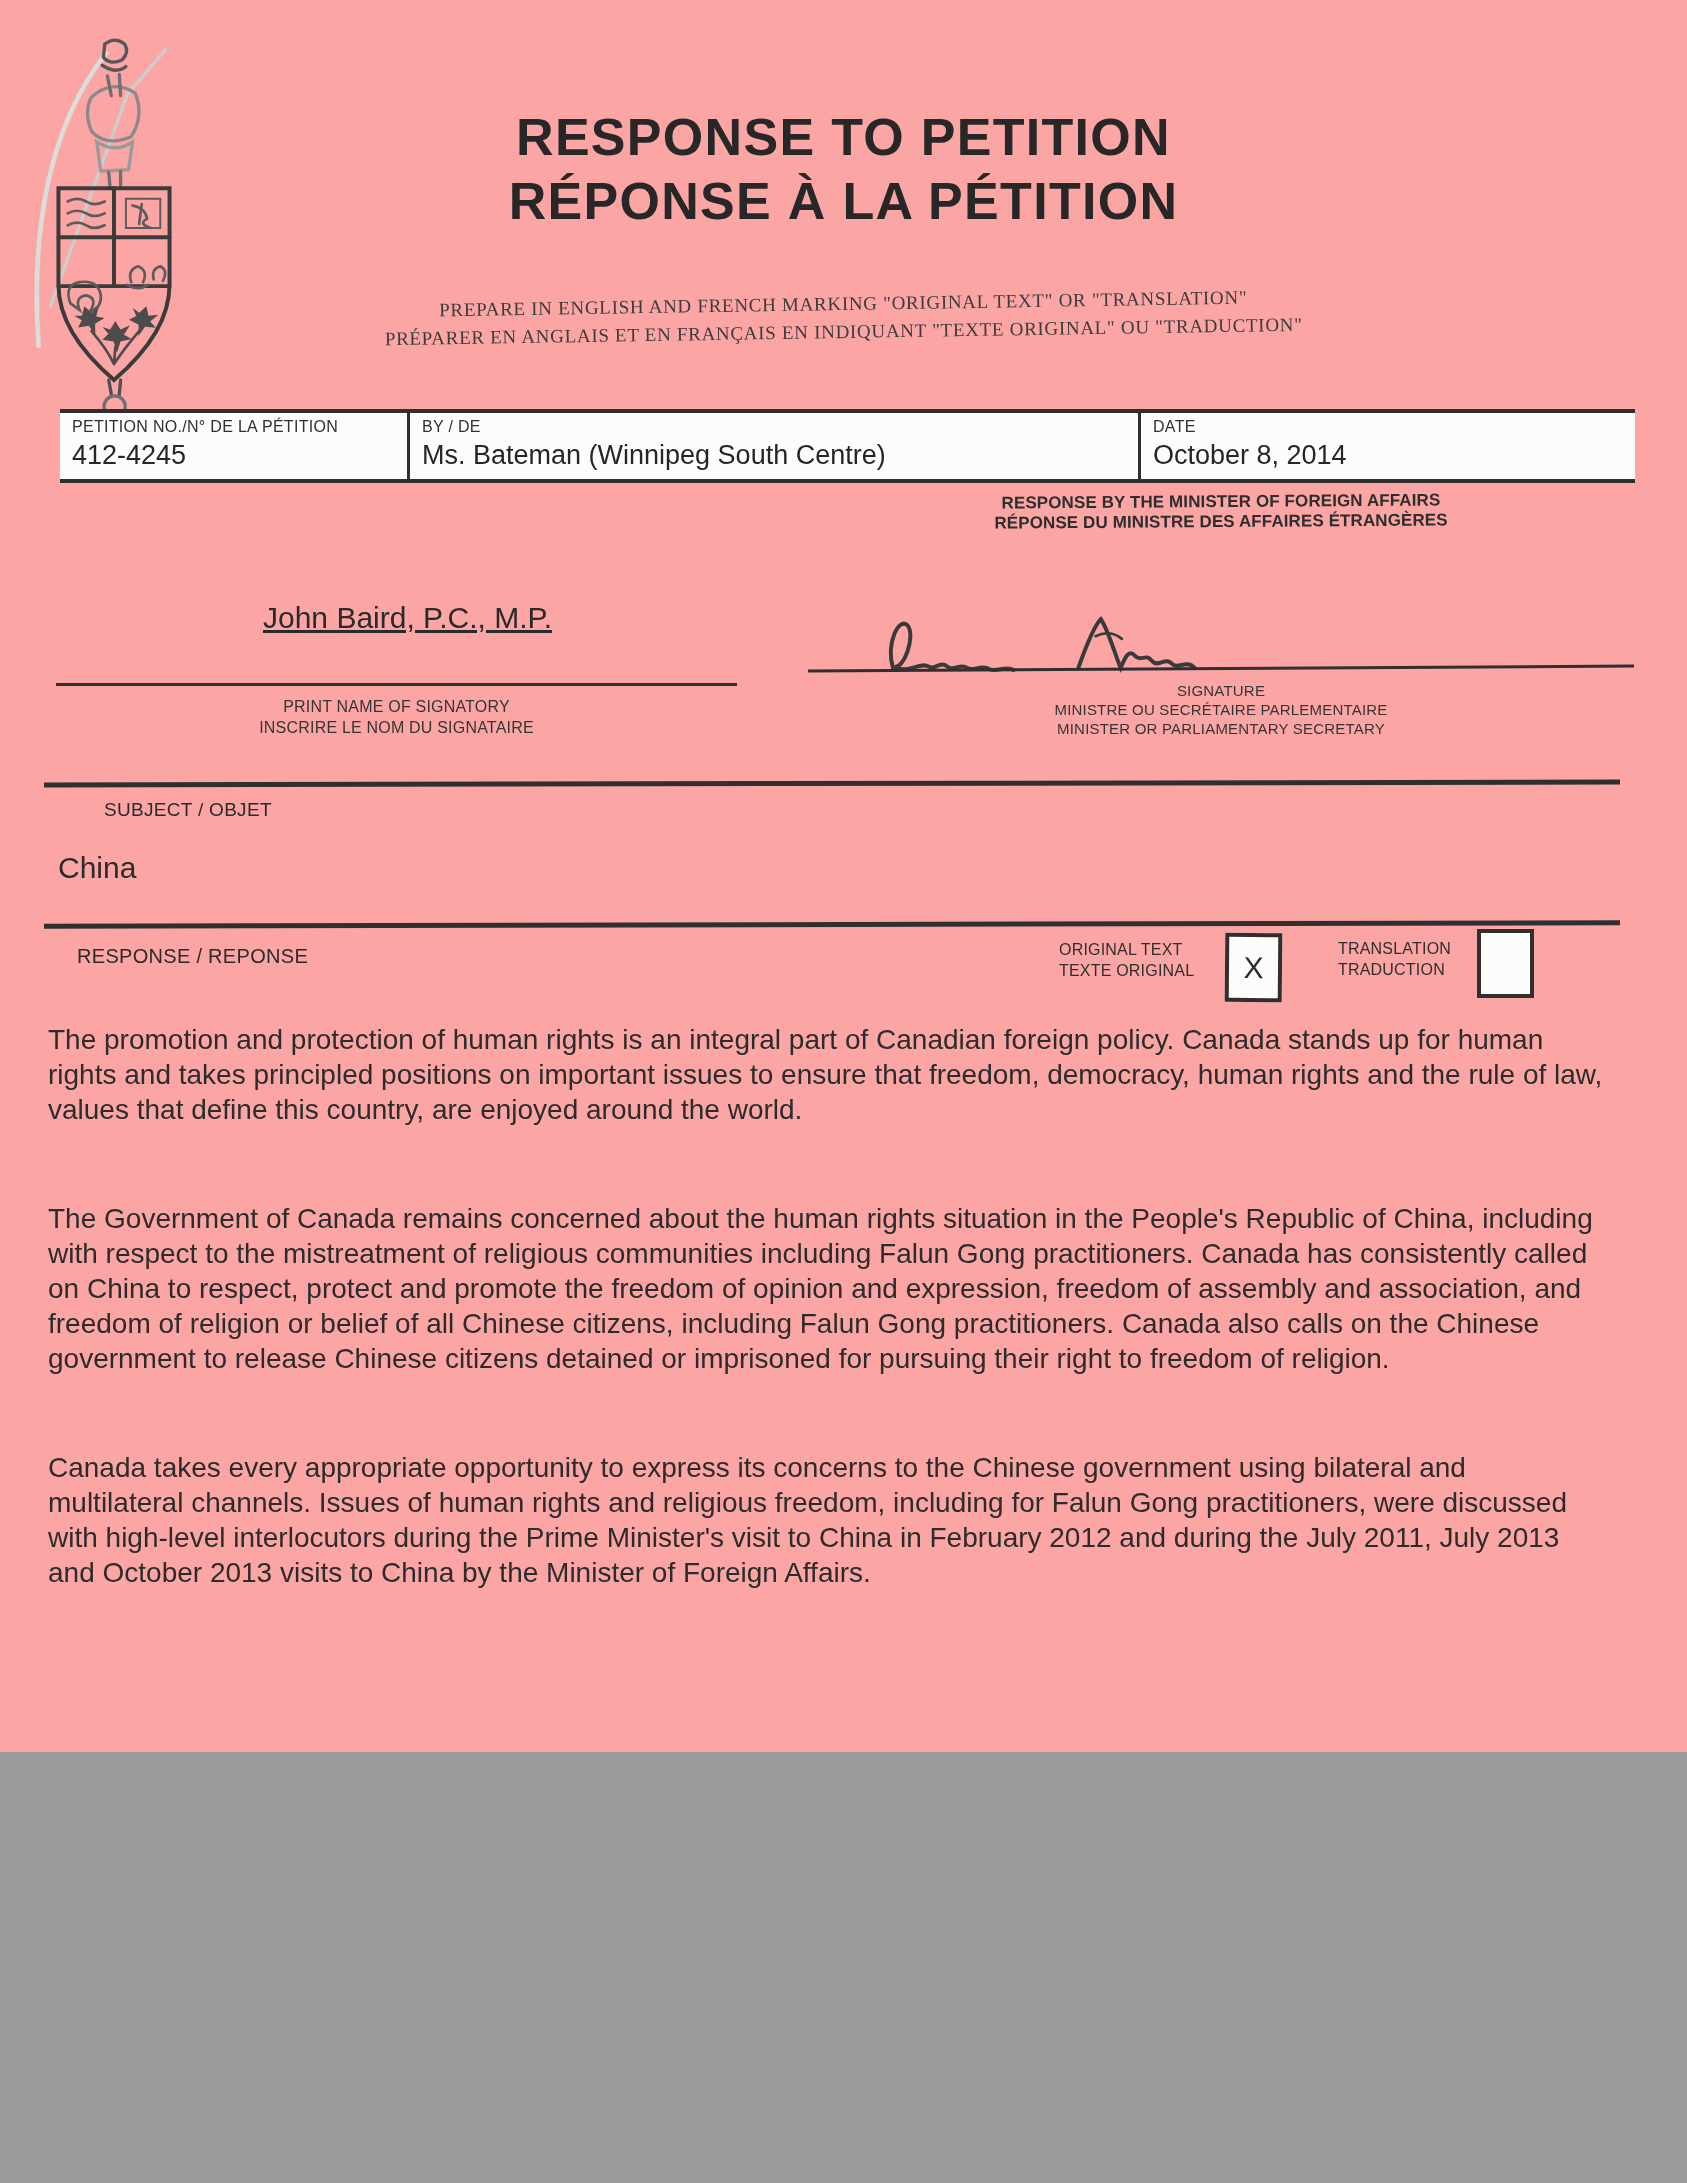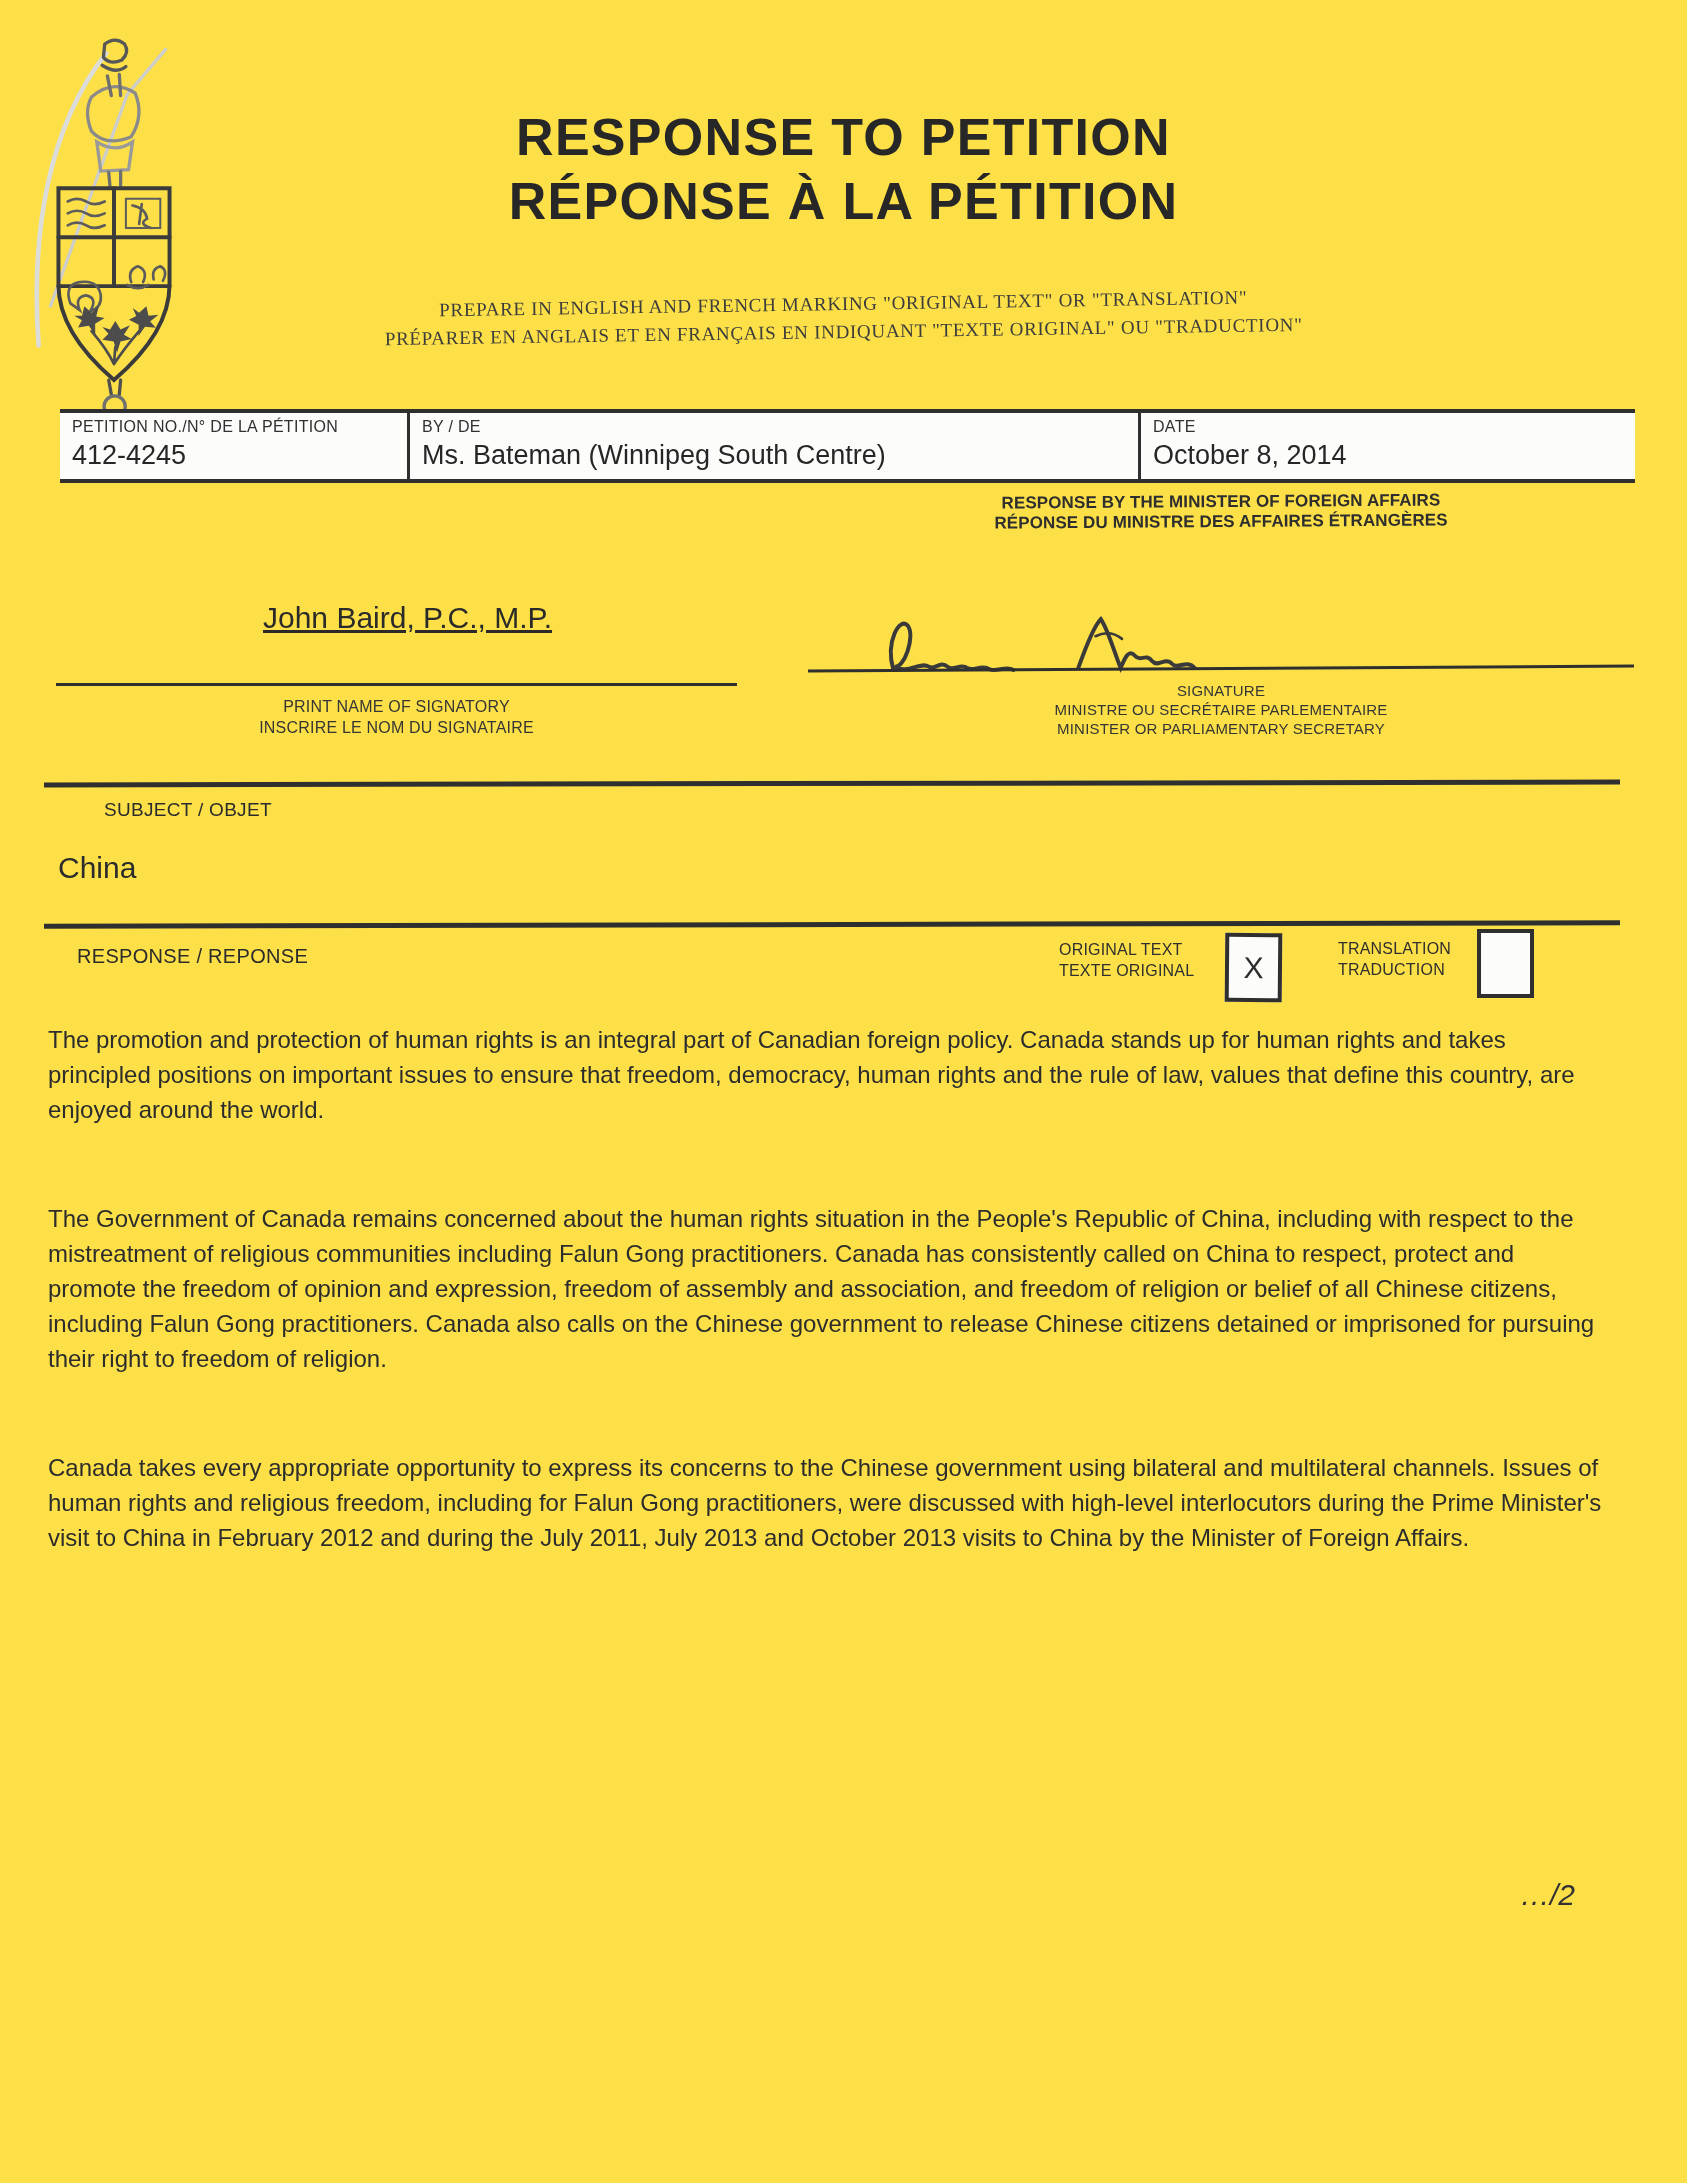--- a/index.html
+++ b/index.html
@@ -1,17 +1,17 @@
 <!DOCTYPE html>
 <html style="font-size:10.6px"><head>
 <meta charset="utf-8">
 <style>
   html,body { margin:0; padding:0; background:#9a9a9a; }
   .page {
-    position:relative; width:1687px; height:2183px; background:#fde047;
+    position:relative; width:1687px; height:1752px; background:#fca5a5;
     font-family:"Liberation Sans", sans-serif; color:#2b2b2b; overflow:hidden;
     margin:0 auto;
   }
   .crest { position:absolute; left:28px; top:14.6px; }
   .title {
     position:absolute; left:0; right:0; top:105px; text-align:center;
     font-size:52px; font-weight:bold; line-height:64px; letter-spacing:1.3px; color:#272727;
   }
   .instructions {
     position:absolute; left:0; right:0; top:290px; text-align:center;
@@ -56,21 +56,21 @@
   .check-label { position:absolute; font-size:16px; line-height:21px; color:#2f2f2f; letter-spacing:0.2px; }
   .lbl-original { left:1059px; top:939px; }
   .lbl-translation { left:1338px; top:938px; }
   .checkbox {
     position:absolute; width:49px; height:61px; border:4px solid #2f2f2f;
     display:flex; align-items:center; justify-content:center;
     font-size:30px; color:#2d2d2d; background:#fcfcfb;
   }
   .cb-original { left:1225px; top:933px; transform:rotate(0.5deg); }
   .cb-translation { left:1477px; top:929px; }
-  .body-text { position:absolute; left:48px; top:1022px; width:1556px; font-size:24px; line-height:35px; color:#2c2c2c; }
+  .body-text { position:absolute; left:48px; top:1022px; width:1556px; font-size:28px; line-height:35px; color:#2c2c2c; }
   .body-text p { margin:0 0 74px 0; }
   .page-marker { position:absolute; left:1520px; top:1878px; font-size:30px; font-style:italic; color:#333; }
 </style>
 </head>
 <body>
 
 <div class="page">
 
   <svg class="crest" width="172" height="410" viewBox="0 0 260 620">
     <g fill="none" stroke-linecap="round">

